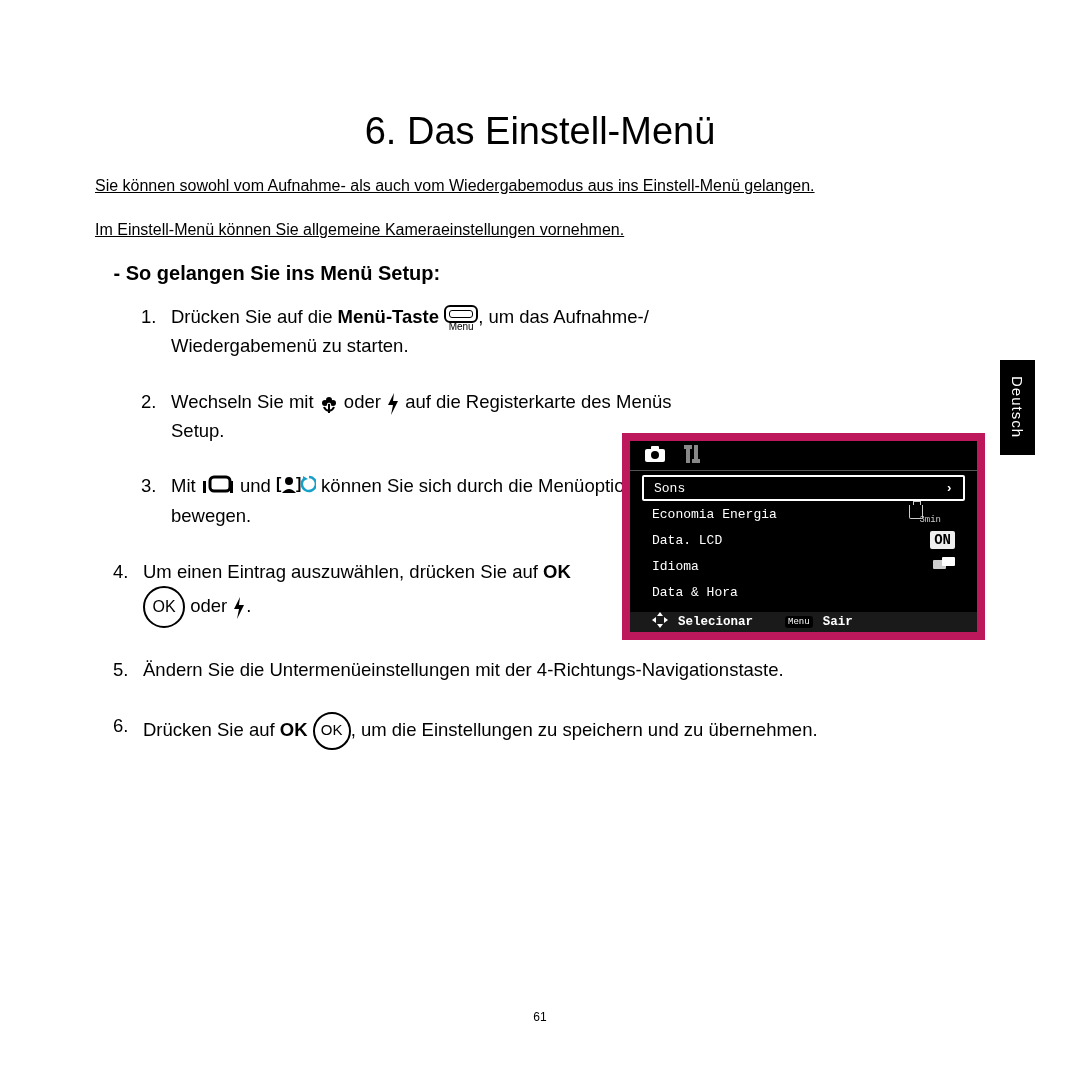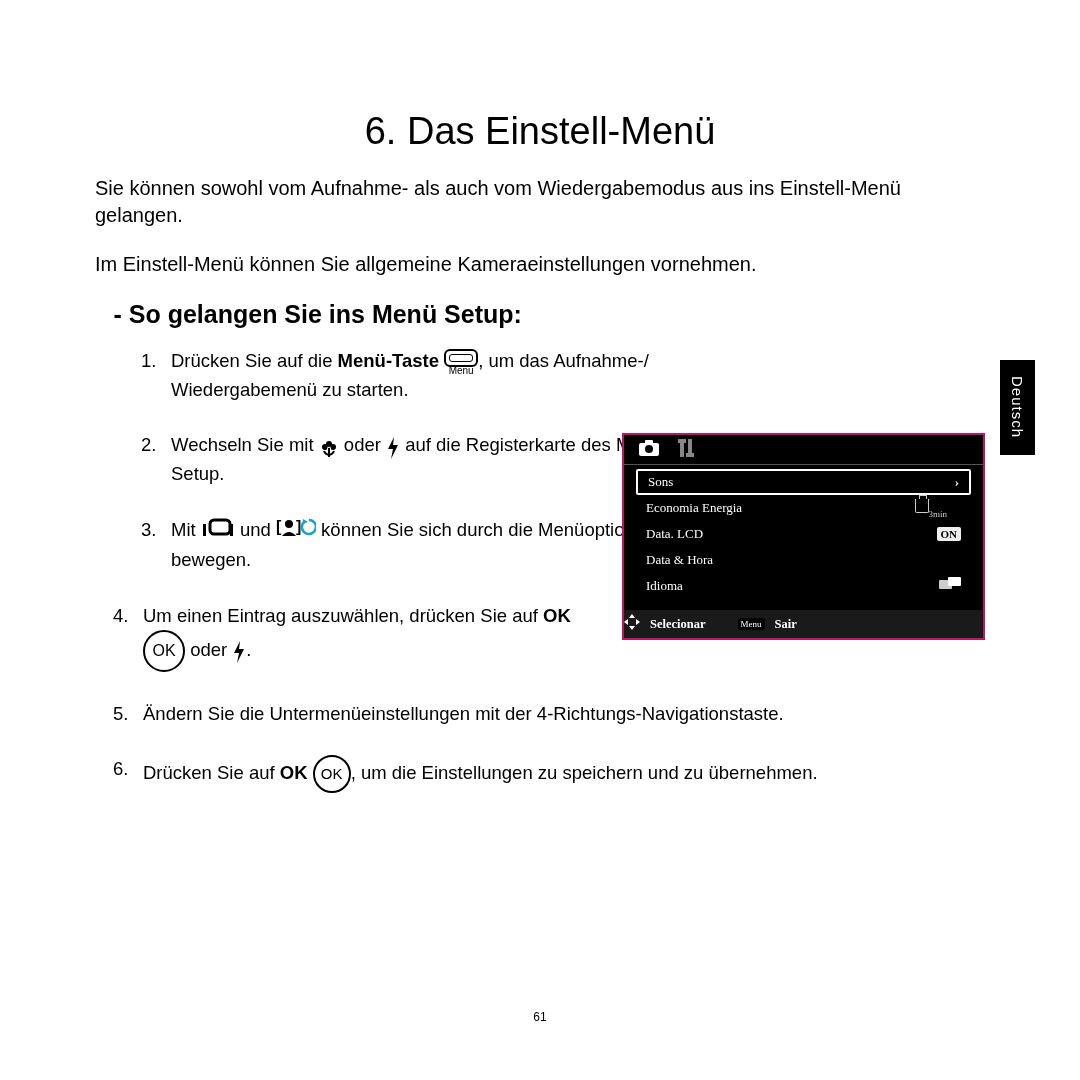--- a/index.html
+++ b/index.html
@@ -12,26 +12,27 @@
     position: relative;
     padding: 110px 95px 40px 95px;
   }
   .h1 {
     font-size: 38px;
     font-weight: 400;
     margin-bottom: 22px;
     text-align: center;
   }
   .para {
-    font-size: 20px;
+    font-size: 16px;
     line-height: 1.35;
     margin-bottom: 22px;
+    text-decoration: underline;
   }
   .h2 {
-    font-size: 25px;
+    font-size: 20px;
     font-weight: 700;
     margin: 20px 0 18px 18.5px;
   }
   ol {
     list-style: none;
     counter-reset: item;
     margin-left: 48px;
   }
   ol li {
     counter-increment: item;
@@ -104,23 +105,23 @@
     writing-mode: vertical-rl;
   }
 
   .screenshot {
     position: absolute;
     right: 95px;
     top: 433px;
     width: 363px;
     height: 207px;
     background: #000;
-    border: 2px solid #be185d;
+    border: 8px solid #be185d;
     color: #fff;
-    font-family: Liberation Serif, serif;
+    font-family: Liberation Mono, monospace;
     font-size: 14px;
   }
   .screenshot .tabs {
     display: flex;
     align-items: center;
     height: 30px;
     padding-left: 15px;
     gap: 18px;
     border-bottom: 1px solid #555;
   }
@@ -135,32 +136,33 @@
     font-size: 13px;
     height: 26px;
   }
   .screenshot .row.sel {
     border: 2px solid #fff;
     border-radius: 2px;
   }
   .screenshot .footer {
     position: absolute;
     bottom: 0; left: 0; right: 0;
-    height: 28px;
+    height: 20px;
     background: #1a1a1a;
     display: flex;
     align-items: center;
     gap: 10px;
+    padding-left: 22px;
     font-size: 12.5px;
     font-weight: bold;
   }
   .on-badge {
     background: #eee;
     color: #000;
-    font-size: 11px;
+    font-size: 14px;
     font-weight: bold;
     padding: 1px 4px;
     border-radius: 2px;
   }
   .pagenum {
     position: absolute;
     bottom: 56px;
     left: 0; right: 0;
     text-align: center;
     font-size: 12px;
@@ -285,29 +287,29 @@
     </div>
     <div class="row">
       <span>Economia Energia</span>
       <span style="position:relative; margin-right:32px;"><span class="batt"></span><span class="batt-lbl">3min</span></span>
     </div>
     <div class="row">
       <span>Data. LCD</span>
       <span class="on-badge">ON</span>
     </div>
     <div class="row">
-      <span>Data &amp; Hora</span>
-      <span></span>
-    </div>
-    <div class="row">
       <span>Idioma</span>
       <span><svg width="22" height="14" viewBox="0 0 22 14">
             <rect x="0" y="3" width="13" height="9" rx="1" fill="#ccc"></rect>
             <rect x="9" y="0" width="13" height="9" rx="1" fill="#fff"></rect>
           </svg></span>
+    </div>
+    <div class="row">
+      <span>Data &amp; Hora</span>
+      <span></span>
     </div>
   </div>
   <div class="footer">
     <span><svg width="16" height="16" viewBox="0 0 16 16" fill="#fff">
           <path d="M8 0 L11 4 L5 4 Z"></path>
           <path d="M8 16 L11 12 L5 12 Z"></path>
           <path d="M0 8 L4 5 L4 11 Z"></path>
           <path d="M16 8 L12 5 L12 11 Z"></path>
         </svg></span>
     <span>Selecionar</span>

